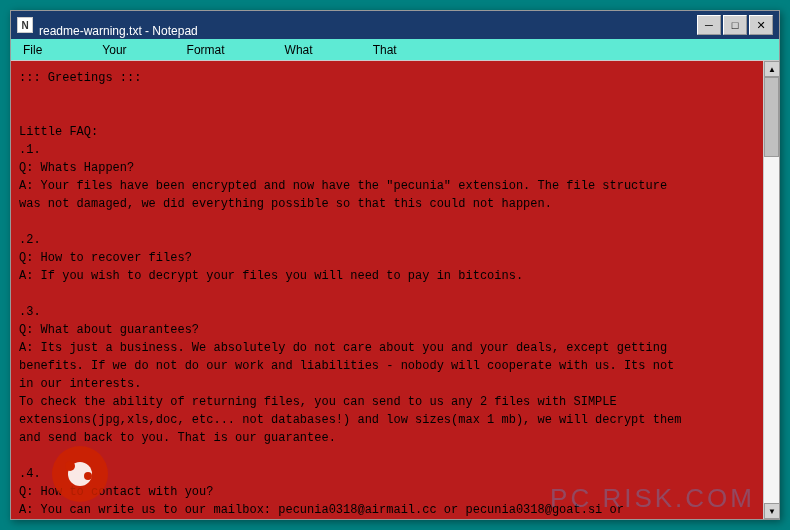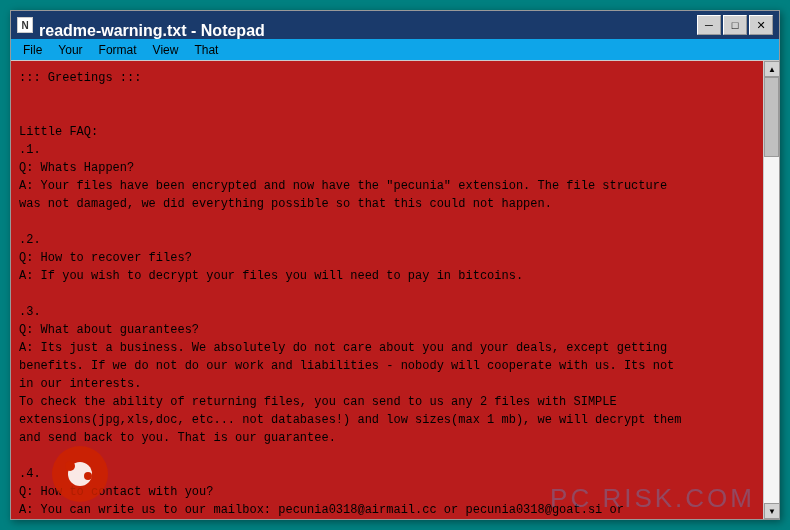--- a/index.html
+++ b/index.html
@@ -49,22 +49,22 @@
       font-size: 10px;
       display: flex;
       align-items: center;
       justify-content: center;
       color: #333;
       font-weight: bold;
     }
 
     .title-bar-text {
       flex: 1;
-      font-size: 16px;
-      font-weight: bold;
+      font-size: 12px;
+      font-weight: normal;
       margin-top: 12px;
     }
 
     .title-bar-buttons {
       display: flex;
       gap: 2px;
     }
 
     .title-btn {
       width: 24px;
@@ -75,27 +75,28 @@
       border-left-color: #fff;
       cursor: pointer;
       display: flex;
       align-items: center;
       justify-content: center;
       font-size: 11px;
       color: #000;
     }
 
     .menu-bar {
-      background: #0ea5e9;
+      background: #5eead4;
       height: 22px;
       display: flex;
       align-items: center;
       padding: 0 4px;
       flex-shrink: 0;
       border-bottom: 1px solid #ccc;
+      gap: 44px;
     }
 
     .menu-item {
       padding: 2px 8px;
       font-size: 12px;
       cursor: pointer;
       color: #000;
     }
 
     .content-area {
@@ -168,21 +169,21 @@
       <div class="title-btn">─</div>
       <div class="title-btn">□</div>
       <div class="title-btn close">✕</div>
     </div>
   </div>
 
   <div class="menu-bar">
     <span class="menu-item">File</span>
     <span class="menu-item">Your</span>
     <span class="menu-item">Format</span>
-    <span class="menu-item">View</span>
+    <span class="menu-item">What</span>
     <span class="menu-item">That</span>
   </div>
 
   <div class="content-area">
     <div class="text-content">::: Greetings :::
 
 
 Little FAQ:
 .1.
 Q: Whats Happen?

